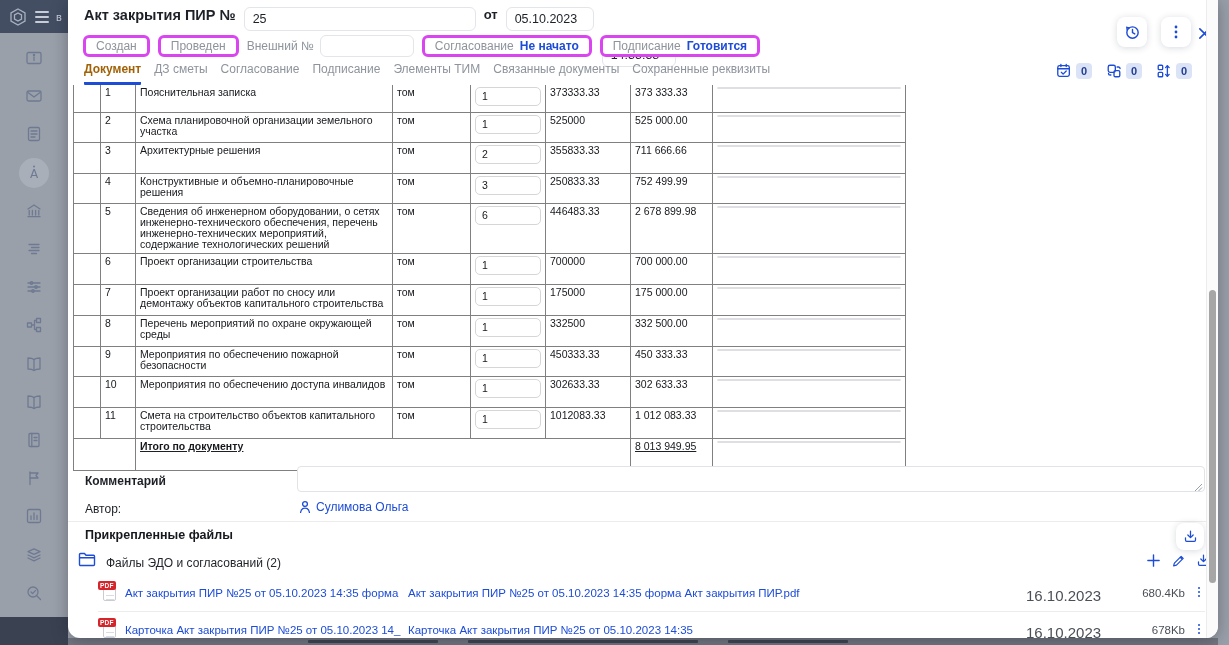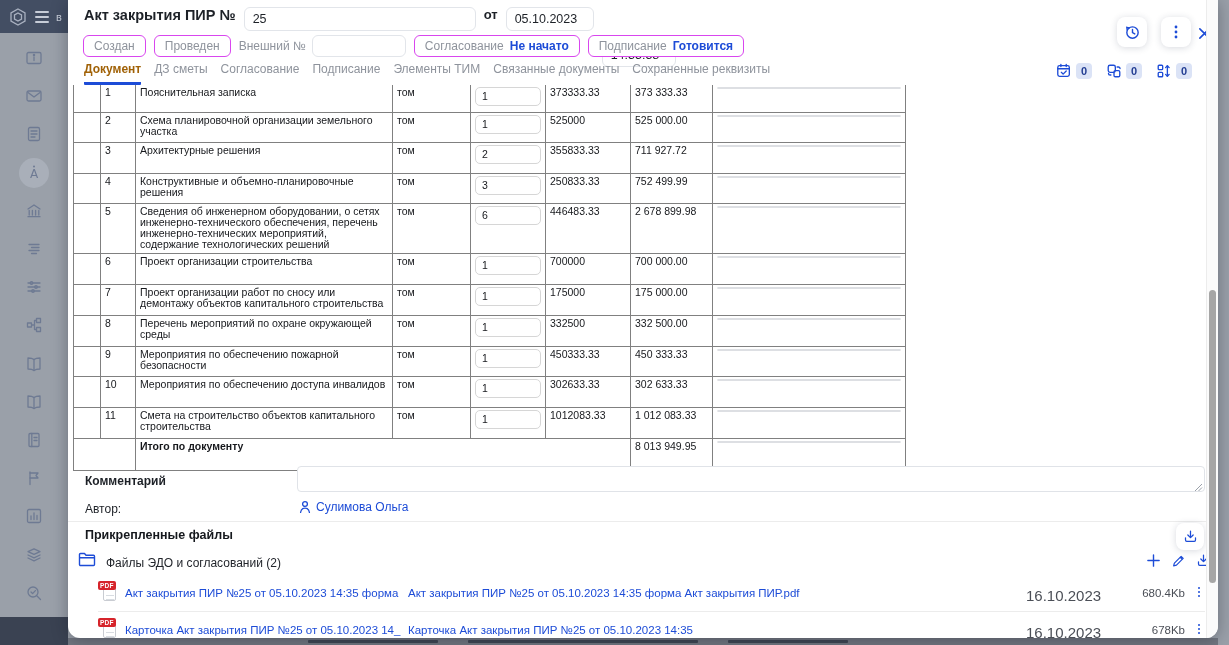--- a/index.html
+++ b/index.html
@@ -25,21 +25,21 @@
 
   .title-row { position:absolute; left:16px; top:7px; display:flex; gap:8px; }
   .doc-title { font-size:14.5px; font-weight:700; color:#1d2127; white-space:nowrap; }
   .box-input { height:24px; border:1px solid #e2e5ea; border-radius:6px; font-size:12.5px; color:#1d2127; padding:0 8px; font-family:inherit; background:#fff; }
   .num-input { width:232px; }
   .from-label { font-size:13px; font-weight:700; }
   .date-box { width:88px; display:flex; align-items:center; }
   .time-box { width:74px; display:flex; align-items:center;margin-top:36px; }
 
   .status-row { position:absolute; left:15px; top:35px; display:flex; align-items:center; gap:8px; }
-  .chip { border:1px solid #d946ef; border-radius:6px; padding:0 10px; height:22px; display:flex; align-items:center; gap:6px; font-size:12px; color:#8e939c; background:#fff; white-space:nowrap; }
+  .chip { border:3px solid #d946ef; border-radius:6px; padding:0 10px; height:22px; display:flex; align-items:center; gap:6px; font-size:12px; color:#8e939c; background:#fff; white-space:nowrap; }
   .chip .val { color:#1d4cd7; font-weight:700;text-align:center; }
   .ext-group { display:flex; align-items:center; gap:6px; }
   .ext-label { font-size:12px; color:#8e939c; }
   .ext-input { width:94px; height:22px; }
 
   .tabs-row { position:absolute; left:16px; top:62px; display:flex; gap:13px; }
   .tab { font-size:12px; color:#8e939c; padding-bottom:6px; border-bottom:3px solid transparent; border-radius:1px; white-space:nowrap; cursor:default; }
   .tab.active { color:#a16207; font-weight:600; border-bottom-color:#1d4cd7; }
 
   .counters { position:absolute; top:63px; right:26px; display:flex; gap:14px; }
@@ -353,21 +353,21 @@
           <td></td>
           <td class="c-num">3</td>
           <td>Архитектурные решения</td>
           <td>том</td>
           <td class="c-qty">
             <div class="qty-box">
               <span>2</span>
             </div>
           </td>
           <td>355833.33</td>
-          <td>711 927.72</td>
+          <td>711 666.66</td>
           <td class="c-extra">
             <div class="extra-box"></div>
           </td>
         </tr>
         <tr style="height: 30px;">
           <td></td>
           <td class="c-num">4</td>
           <td>Конструктивные и объемно-планировочные решения</td>
           <td>том</td>
           <td class="c-qty">
@@ -488,21 +488,21 @@
             </div>
           </td>
           <td>1012083.33</td>
           <td>1 012 083.33</td>
           <td class="c-extra">
             <div class="extra-box"></div>
           </td>
         </tr>
       </tbody>
     <tbody>
-      <tr class="total-row" style="height:32px;">
+      <tr class="total-row" style="height:32px;text-decoration:underline;">
         <td colspan="2"></td>
         <td colspan="4" class="total-label">Итого по документу</td>
         <td>8 013 949.95</td>
         <td class="c-extra">
             <div class="extra-box"></div>
           </td>
       </tr>
     </tbody>
   </table>
 

